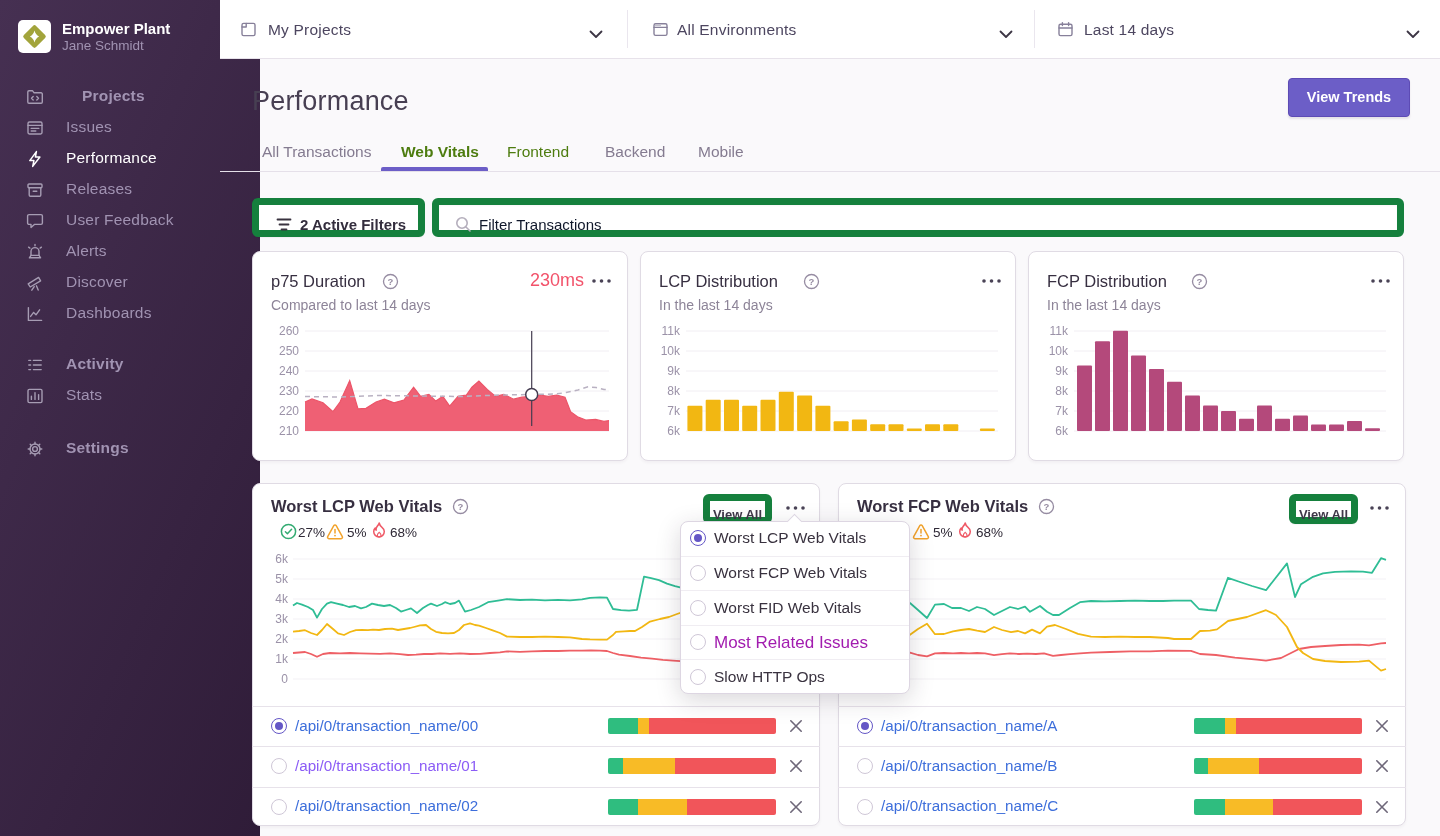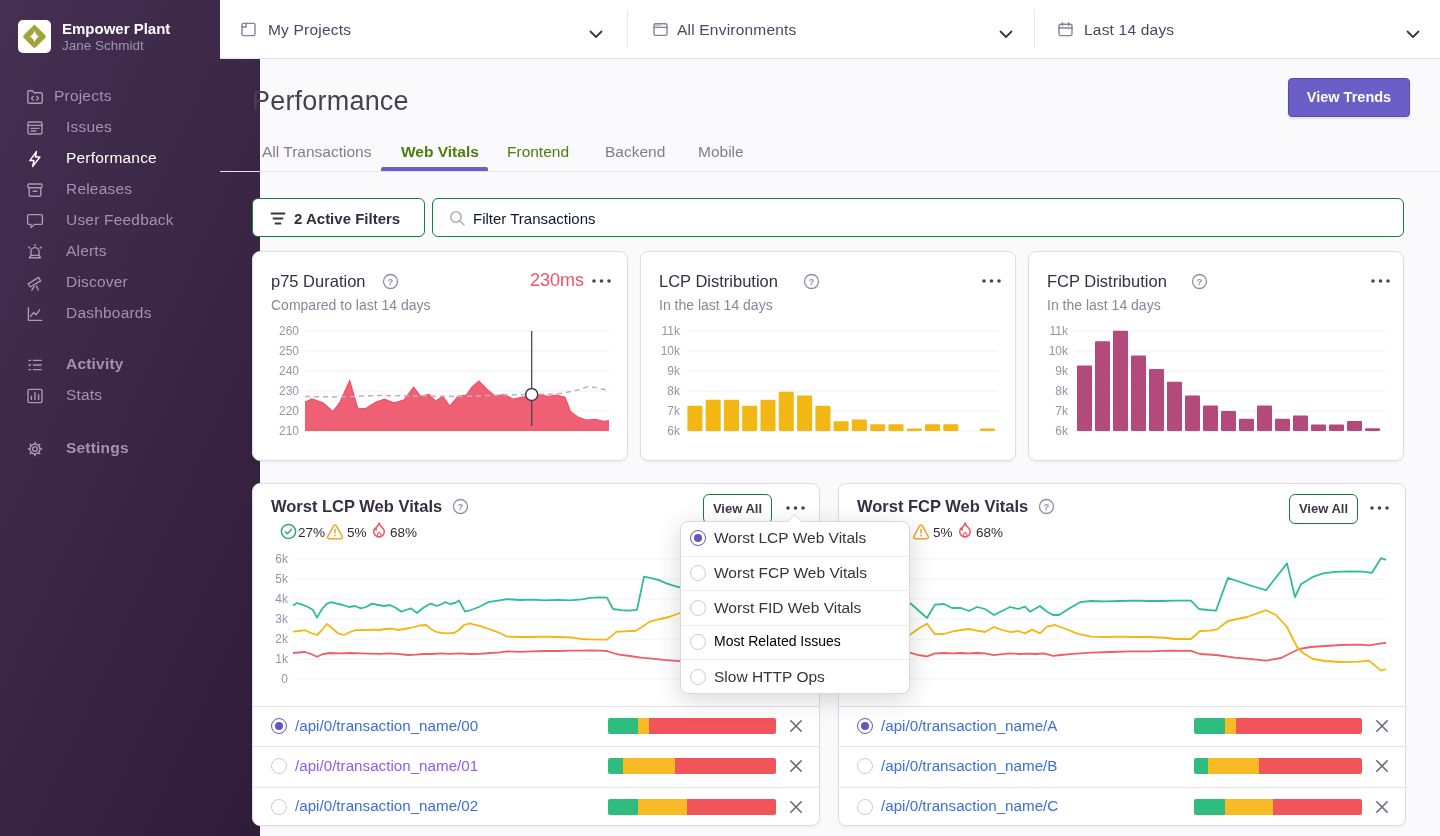--- a/index.html
+++ b/index.html
@@ -1,37 +1,37 @@
 <!DOCTYPE html>
 <html><head><meta charset="utf-8"><title>Performance</title>
 <style>
 * { margin:0; padding:0; box-sizing:border-box; }
 html,body { width:1440px; height:836px; overflow:hidden; font-family:"Liberation Sans", sans-serif; background:#faf9fb; }
 .abs { position:absolute; }
 .axlbl { font-size:12px; fill:#9b92a8; font-family:"Liberation Sans", sans-serif; }
 .card { position:absolute; background:#fff; border:1px solid #e0dbe4; border-radius:8px; box-shadow:0 2px 3px rgba(45,25,60,.04); }
 .ctitle { position:absolute; font-size:16.5px; font-weight:500; color:#372f41; }
 .csub { position:absolute; font-size:14px; color:#8d8498; }
-.btn { position:absolute; background:#fff; border:1px solid #15803d; border-radius:6px; box-shadow:0 1px 1px rgba(45,25,60,.04); }
+.btn { position:absolute; background:#fff; border:7px solid #15803d; border-radius:6px; box-shadow:0 1px 1px rgba(45,25,60,.04); }
 </style></head>
 <body>
 
 <div class="abs" style="left:0;top:0;width:260px;height:836px;background:linear-gradient(294.17deg,#2f1c38 0%,#463052 100%)">
   <div class="abs" style="left:18px;top:20px;width:33px;height:33px;background:#fff;border-radius:5px"></div>
   <svg class="abs" style="left:18px;top:20px" width="33" height="33" viewBox="0 0 33 33">
     <rect x="7.9" y="7.9" width="17.2" height="17.2" rx="2.2" fill="#a2a43b" transform="rotate(45 16.5 16.5)"></rect>
     <path d="M16.5 10.5 q1 4.2 4.6 6 q-3.6 1.8 -4.6 6 q-1-4.2-4.6-6 q3.6-1.8 4.6-6 z" fill="#fff"></path>
   </svg>
   <div class="abs" style="left:62px;top:20px;font-size:15px;font-weight:700;color:#fff">Empower Plant</div>
   <div class="abs" style="left:62px;top:38px;font-size:13.5px;color:#a193b2">Jane Schmidt</div>
   <div class="abs" style="left:26px;top:88px;width:18px;height:18px"><svg width="18" height="18" viewBox="0 0 18 18">
         <path d="M1.8 5.2 V4 a1.2 1.2 0 0 1 1.2-1.2 h3.6 l1.5 2 h7 a1.2 1.2 0 0 1 1.2 1.2 v8 a1.2 1.2 0 0 1 -1.2 1.2 h-12.1 a1.2 1.2 0 0 1 -1.2-1.2 z" fill="none" stroke="#a69cb3" stroke-width="1.4" stroke-linecap="round" stroke-linejoin="round"></path>
         <path d="M7.2 8.6 5.5 10.3 7.2 12 M10.8 8.6 12.5 10.3 10.8 12" fill="none" stroke="#a69cb3" stroke-width="1.4" stroke-linecap="round" stroke-linejoin="round"></path>
       </svg></div>
-    <div class="abs" style="left:54px;top:87px;font-size:15.5px;font-weight:400;color:#a193b2;letter-spacing:.2px">Projects</div>
+    <div class="abs" style="left:82px;top:87px;font-size:15.5px;font-weight:700;color:#a193b2;letter-spacing:.2px">Projects</div>
     <div class="abs" style="left:26px;top:119px;width:18px;height:18px"><svg width="18" height="18" viewBox="0 0 18 18">
         <rect x="2" y="3" width="14" height="12" rx="1.4" fill="none" stroke="#a69cb3" stroke-width="1.4" stroke-linecap="round" stroke-linejoin="round"></rect>
         <path d="M2 6.4 h14" fill="none" stroke="#a69cb3" stroke-width="1.4" stroke-linecap="round" stroke-linejoin="round"></path>
         <path d="M5.2 9.4 h7.6 M5.2 12 h4.6" fill="none" stroke="#a69cb3" stroke-width="1.4" stroke-linecap="round" stroke-linejoin="round"></path>
       </svg></div>
     <div class="abs" style="left:66px;top:118px;font-size:15.5px;font-weight:400;color:#a193b2;letter-spacing:.2px">Issues</div>
     <div class="abs" style="left:26px;top:150px;width:18px;height:18px"><svg width="18" height="18" viewBox="0 0 18 18">
         <path d="M10.4 1.6 3.8 10.6 h4.1 L6.7 16.4 13.9 7 H9.4 z" fill="none" stroke="#ffffff" stroke-width="1.5" stroke-linecap="round" stroke-linejoin="round"></path>
       </svg></div>
     <div class="abs" style="left:66px;top:149px;font-size:15.5px;font-weight:400;color:#ffffff;letter-spacing:.2px">Performance</div>
@@ -419,16 +419,16 @@
 <div class="abs" style="left:694px;top:534.3px;width:8px;height:8px;border-radius:50%;background:#6456c6;z-index:53"></div>
 <div class="abs" style="left:714px;top:529.3px;font-size:15.5px;color:#39323f;z-index:52">Worst LCP Web Vitals</div>
 <div class="abs" style="left:681px;top:555.6px;width:228px;height:0;border-top:1px solid #f0edf2;z-index:52"></div>
 <div class="abs" style="left:690px;top:564.9px;width:16px;height:16px;border-radius:50%;border:1.5px solid #cfc7d7;background:#fff;box-sizing:border-box;z-index:52"></div>
 <div class="abs" style="left:714px;top:563.9px;font-size:15.5px;color:#39323f;z-index:52">Worst FCP Web Vitals</div>
 <div class="abs" style="left:681px;top:590.2px;width:228px;height:0;border-top:1px solid #f0edf2;z-index:52"></div>
 <div class="abs" style="left:690px;top:599.5px;width:16px;height:16px;border-radius:50%;border:1.5px solid #cfc7d7;background:#fff;box-sizing:border-box;z-index:52"></div>
 <div class="abs" style="left:714px;top:598.5px;font-size:15.5px;color:#39323f;z-index:52">Worst FID Web Vitals</div>
 <div class="abs" style="left:681px;top:624.8px;width:228px;height:0;border-top:1px solid #f0edf2;z-index:52"></div>
 <div class="abs" style="left:690px;top:634.1px;width:16px;height:16px;border-radius:50%;border:1.5px solid #cfc7d7;background:#fff;box-sizing:border-box;z-index:52"></div>
-<div class="abs" style="left:714px;top:633.1px;font-size:14px;color:#000000;z-index:52">Most Related Issues</div>
+<div class="abs" style="left:714px;top:633.1px;font-size:17px;color:#a21caf;z-index:52">Most Related Issues</div>
 <div class="abs" style="left:681px;top:659.4px;width:228px;height:0;border-top:1px solid #f0edf2;z-index:52"></div>
 <div class="abs" style="left:690px;top:668.7px;width:16px;height:16px;border-radius:50%;border:1.5px solid #cfc7d7;background:#fff;box-sizing:border-box;z-index:52"></div>
 <div class="abs" style="left:714px;top:667.7px;font-size:15.5px;color:#39323f;z-index:52">Slow HTTP Ops</div>
 
 </body></html>

